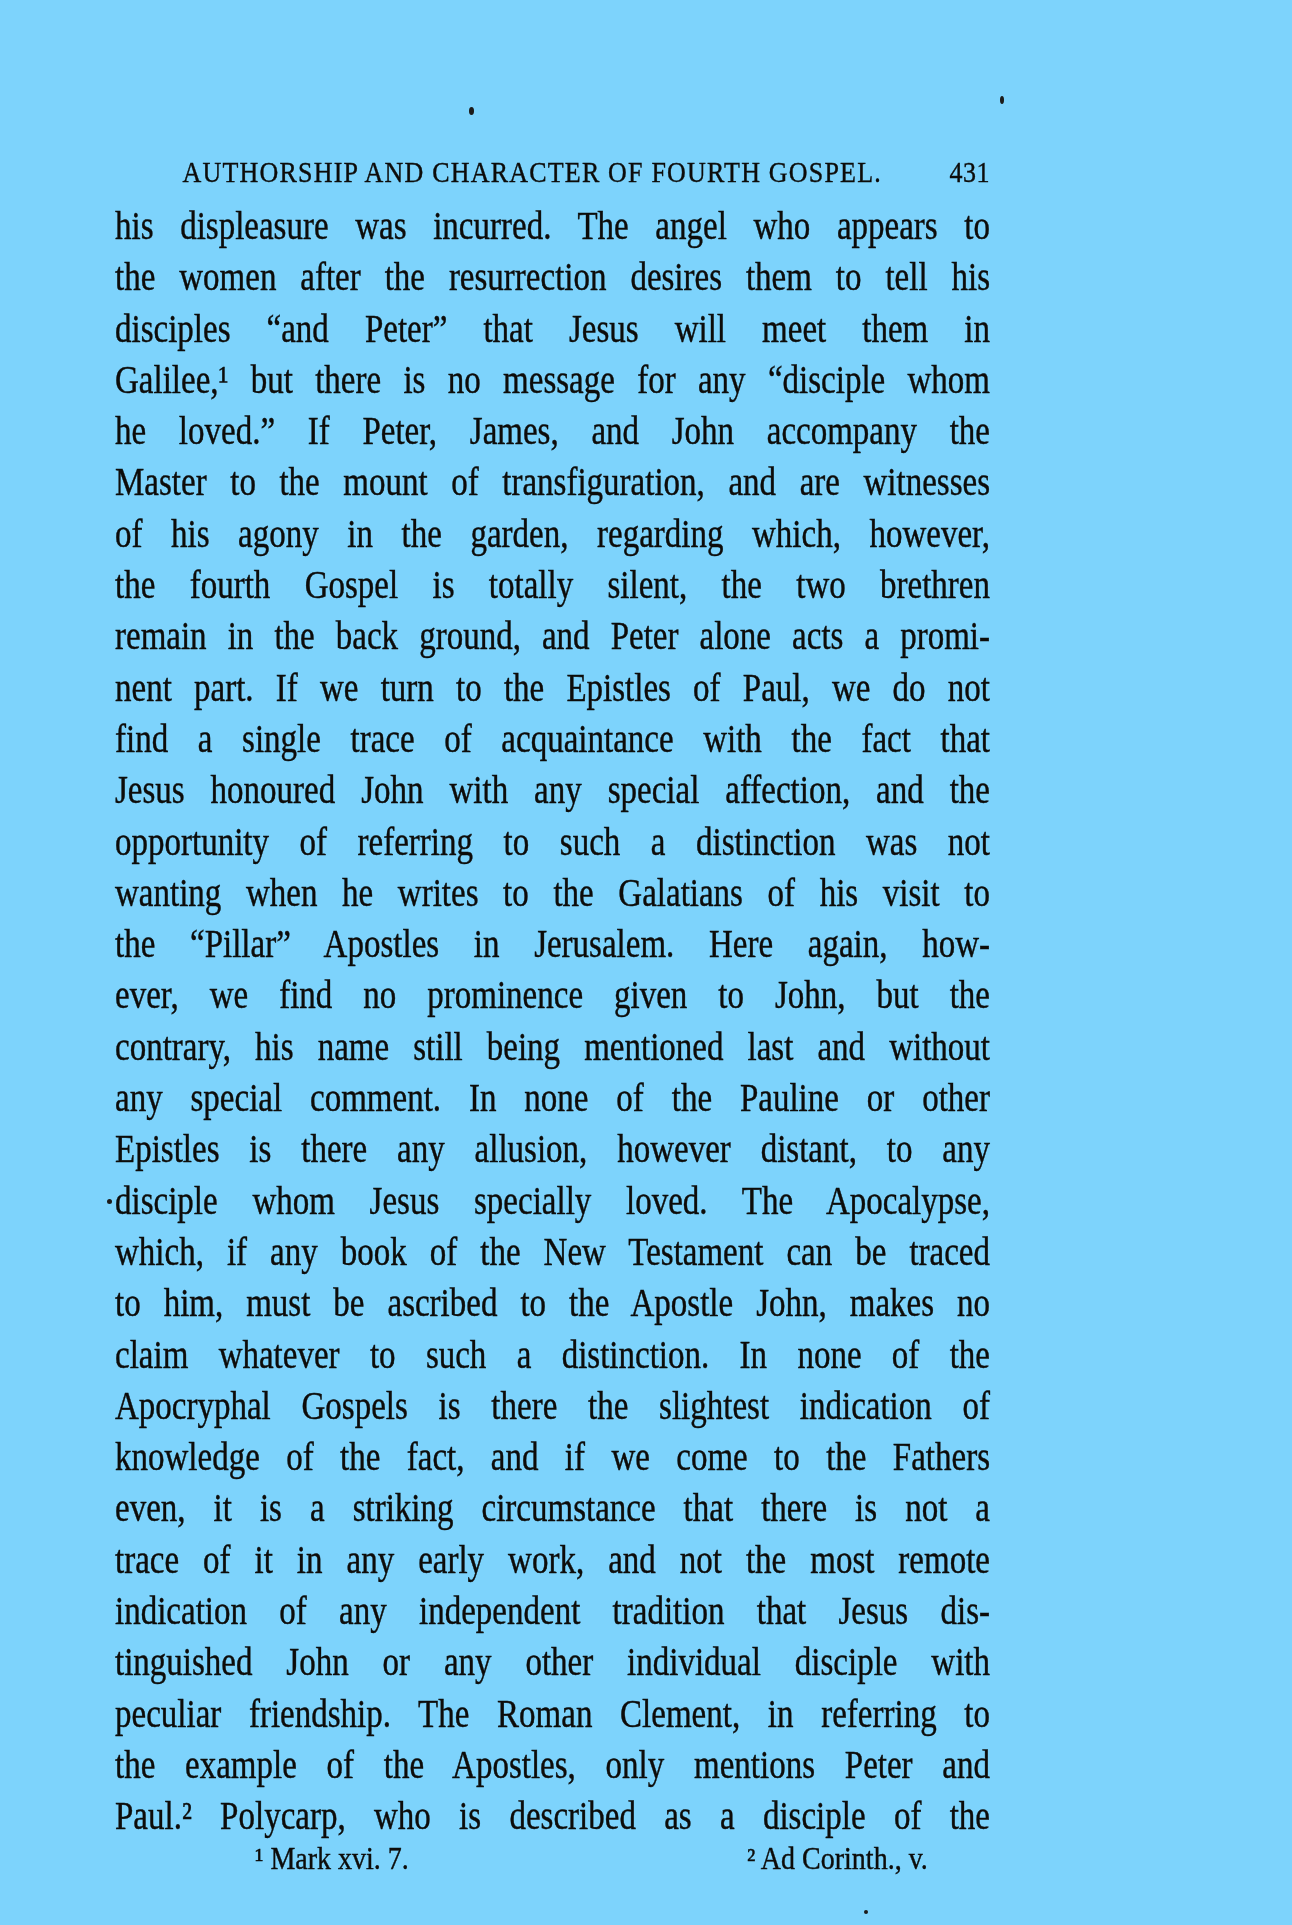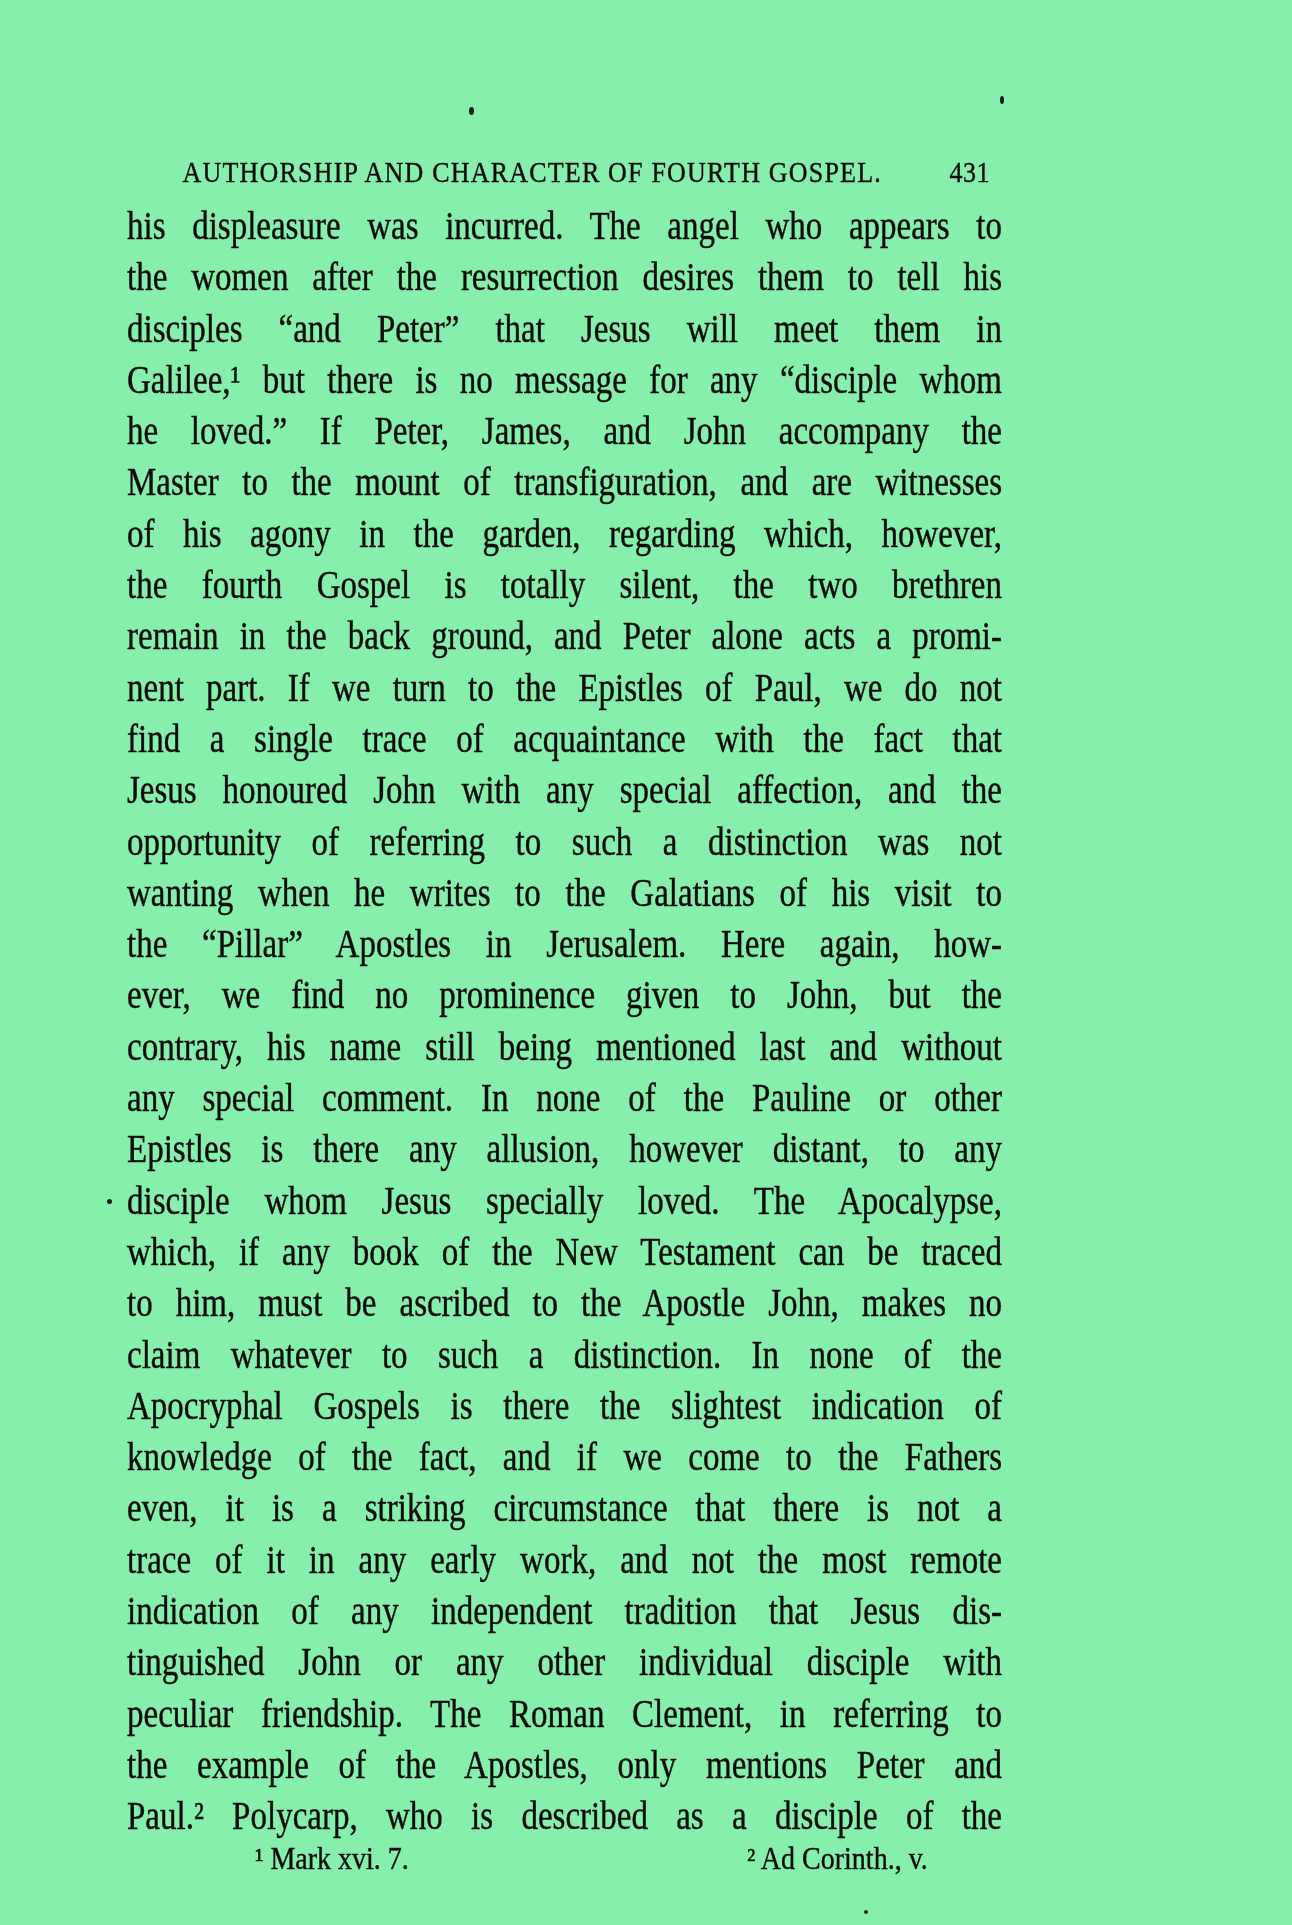--- a/index.html
+++ b/index.html
@@ -4,21 +4,21 @@
 <style>
   html, body {
     margin: 0;
     padding: 0;
     background: #ffffff;
   }
   .page {
     position: relative;
     width: 1292px;
     height: 1925px;
-    background: #86efac;
+    background: #7dd3fc;
     overflow: hidden;
     font-family: "Liberation Serif", "DejaVu Serif", serif;
     color: #0d0c0a;
     -webkit-text-stroke: 0.35px currentColor;
   }
   .running-head {
     position: absolute;
     top: 156px;
     left: 115px;
     width: 875px;
@@ -35,21 +35,21 @@
     text-align: center;
   }
   .head-page-number {
     flex: 0 0 auto;
     text-align: right;
     letter-spacing: 0.5px;
   }
   .body-text {
     position: absolute;
     top: 202px;
-    left: 127px;
+    left: 115px;
     width: 875px;
     font-size: 33px;
     line-height: 51.3px;
   }
   .line {
     height: 51.3px;
     text-align: justify;
     -moz-text-align-last: justify;
     text-align-last: justify;
     transform: scaleY(1.2);

